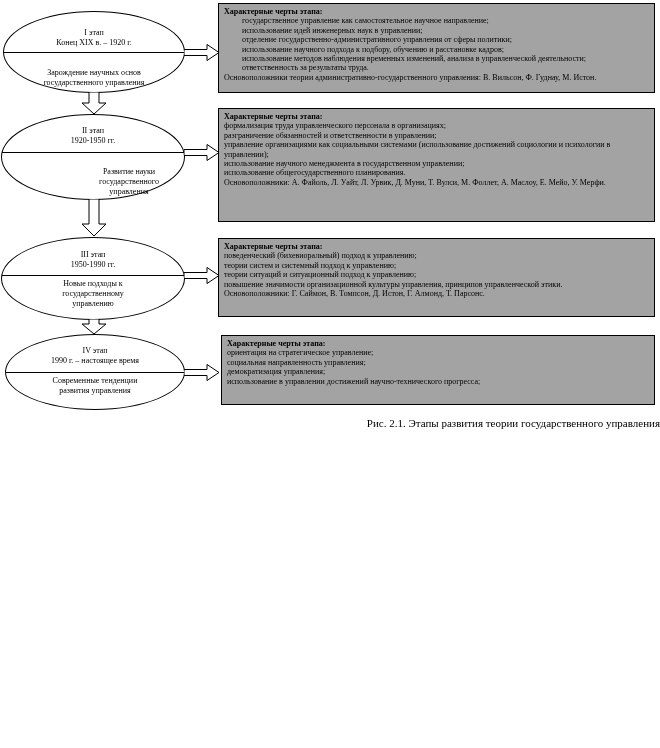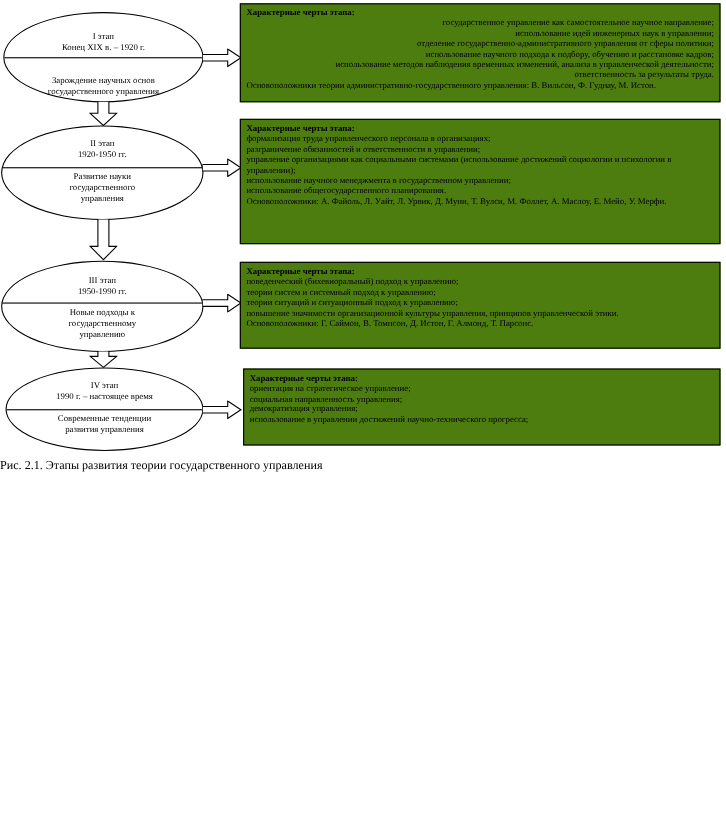--- a/index.html
+++ b/index.html
@@ -13,39 +13,39 @@
     border-radius:50%; box-sizing:border-box;
   }
   .etext {
     position:absolute; text-align:center; font-size:8px; line-height:10px;
     white-space:nowrap;
   }
   .divider { position:absolute; height:1px; background:#000; }
   .arrow-svg { position:absolute; }
   .fbox {
     position:absolute; box-sizing:border-box; border:1px solid #000;
-    background:#4d7c0f; font-size:8px; line-height:9.4px; padding:3px 5px 0 5px;
+    background:#a3a3a3; font-size:8px; line-height:9.4px; padding:3px 5px 0 5px;
   }
   .fbox .title { font-weight:bold; }
-  .fbox .indent { padding-left:18px;text-align:right; }
+  .fbox .indent { padding-left:18px; }
   .caption {
-    position:absolute; left:0; top:416px; width:660px; text-align:left;
+    position:absolute; left:0; top:416px; width:660px; text-align:right;
     font-size:11px; line-height:14px;
   }
   
   .s1e { left:3px; top:11px; width:182px; height:82px; }
   .s1t { left:3px; top:28px; width:182px; }
   .s1d { left:4px; top:52px; width:181px; }
   .s1b { left:3px; top:68px; width:182px; }
   .s1box { left:218px; top:3px; width:437px; height:90px; }
   
   .s2e { left:1px; top:114px; width:184px; height:86px; }
   .s2t { left:1px; top:126px; width:184px; }
   .s2d { left:2px; top:152px; width:183px; }
-  .s2b { left:1px; top:156px; width:184px; }
+  .s2b { left:1px; top:167px; width:184px;padding-left:36px; }
   .s2box { left:218px; top:108px; width:437px; height:114px; }
   
   .s3e { left:1px; top:237px; width:184px; height:83px; }
   .s3t { left:1px; top:250px; width:184px; }
   .s3d { left:2px; top:275px; width:183px; }
   .s3b { left:1px; top:279px; width:184px; }
   .s3box { left:218px; top:238px; width:437px; height:79px; }
   
   .s4e { left:5px; top:334px; width:180px; height:76px; }
   .s4t { left:5px; top:346px; width:180px; }

